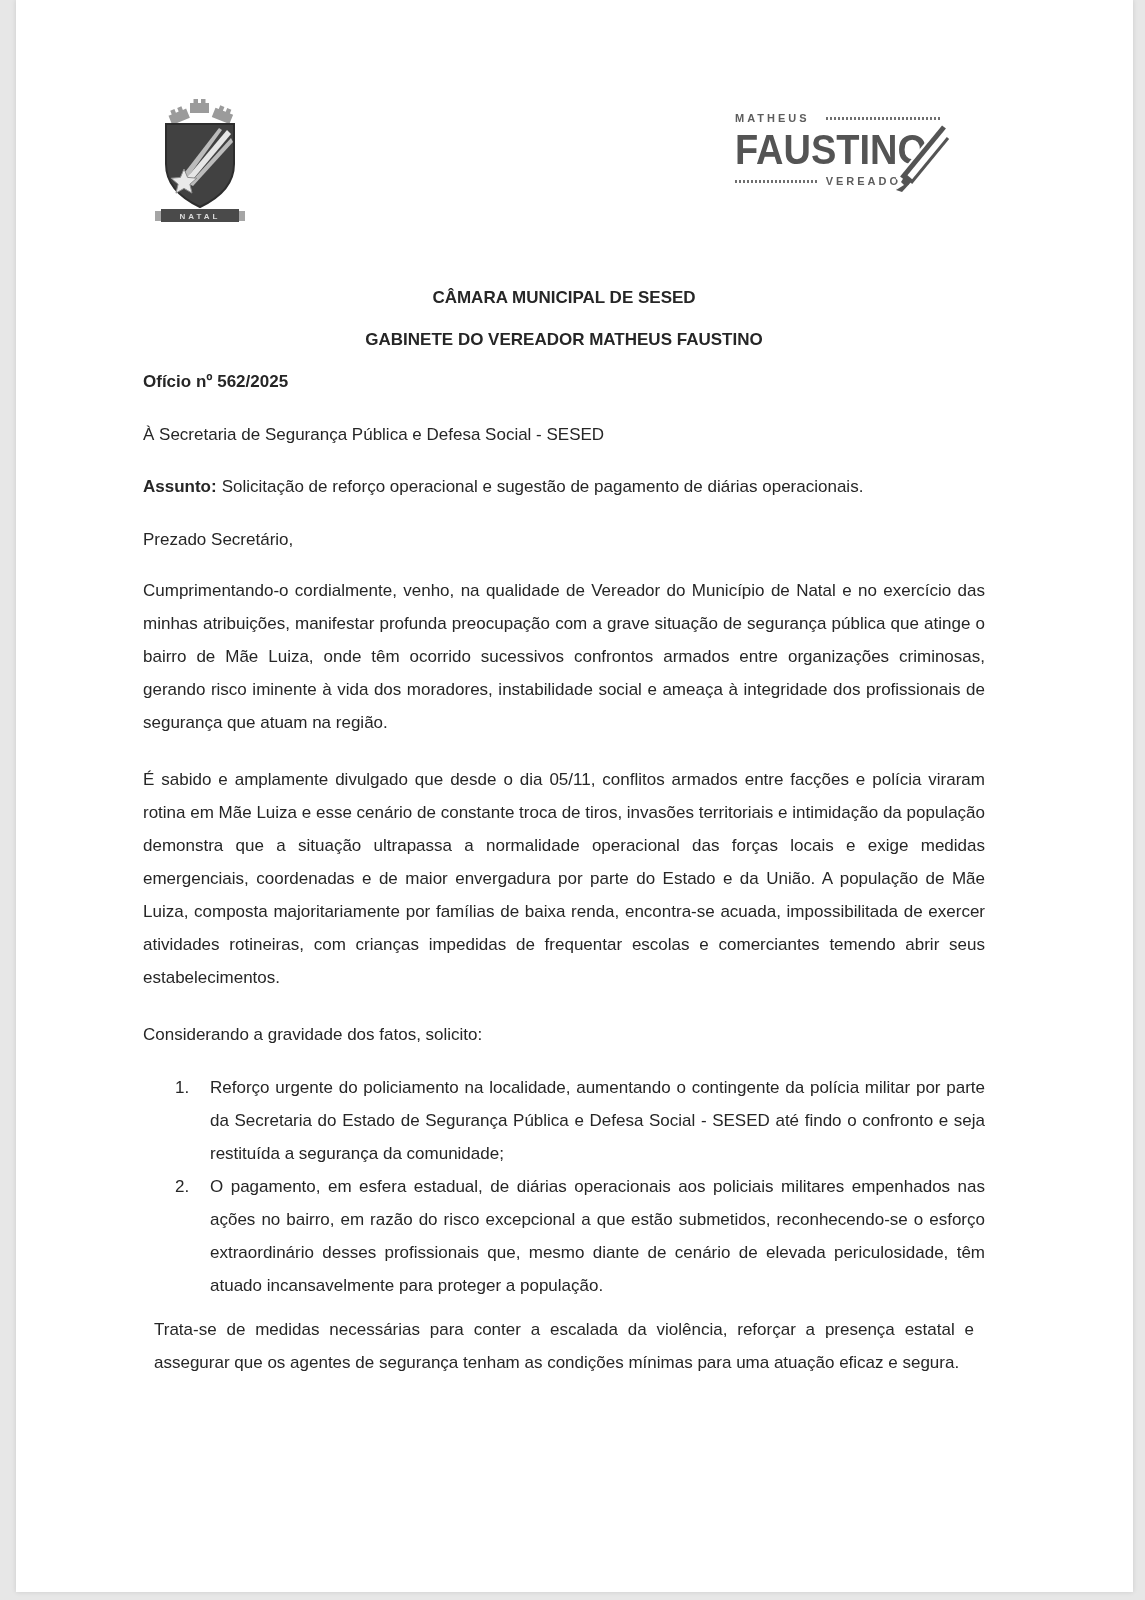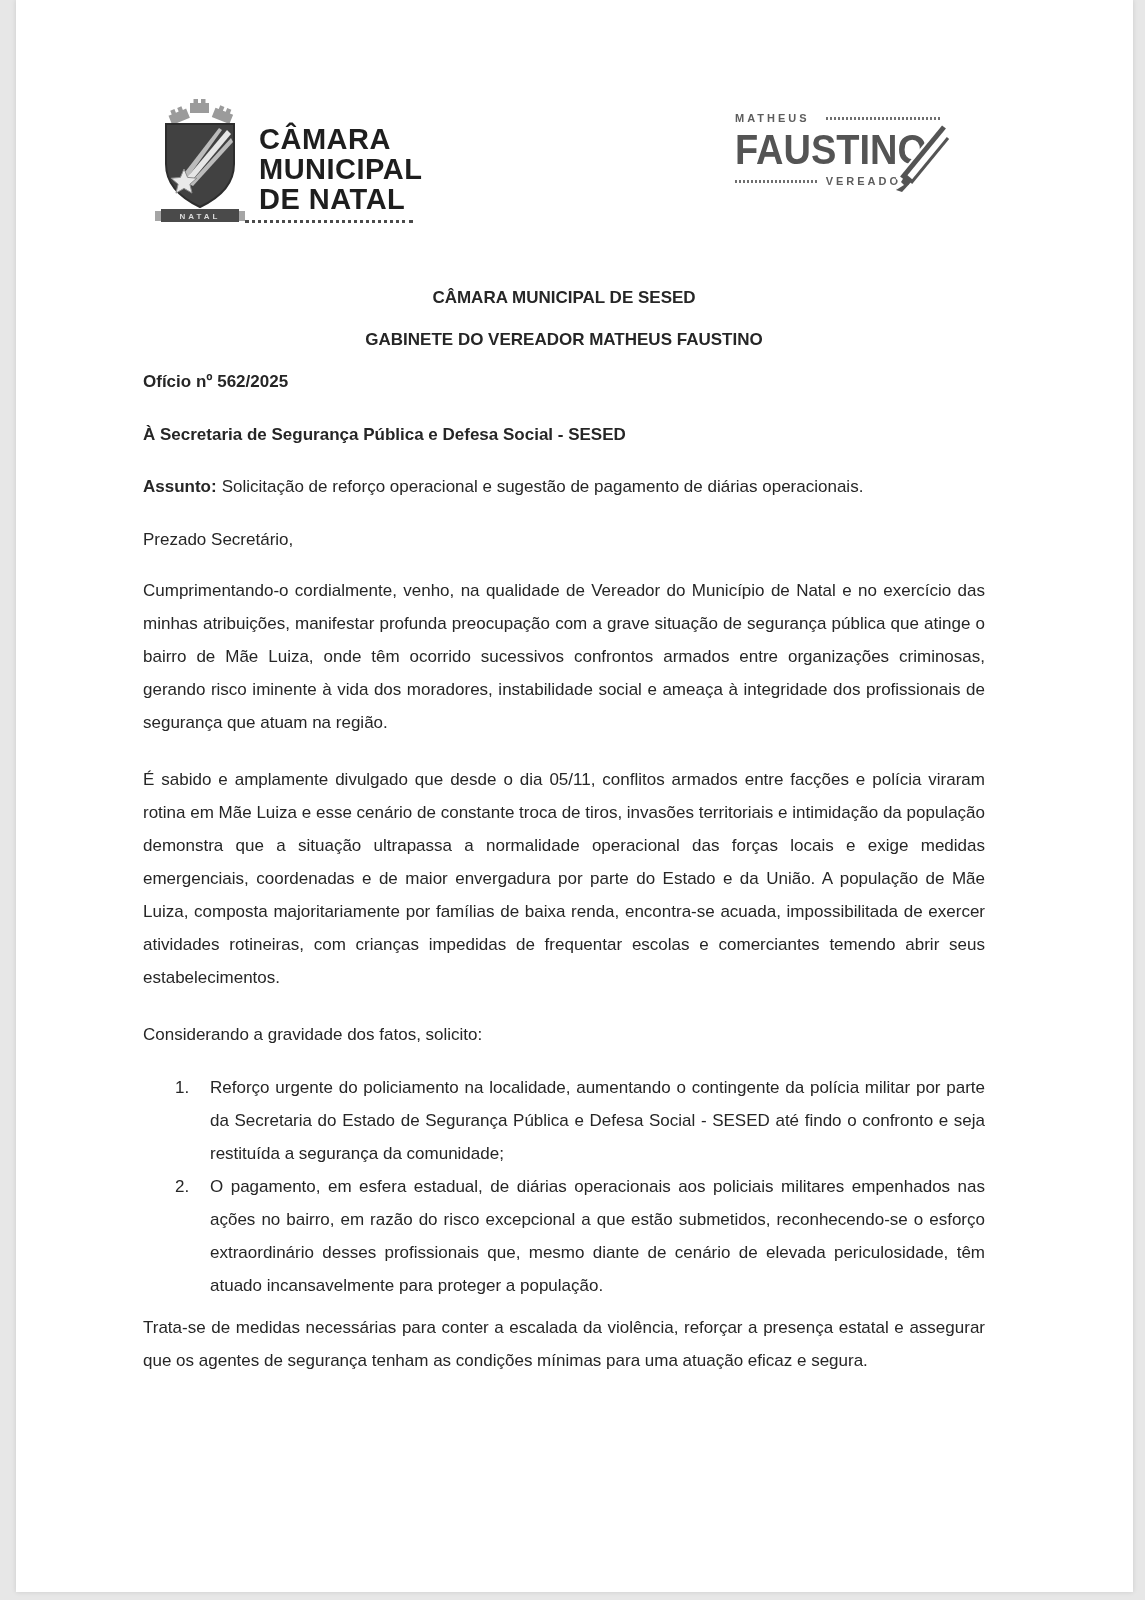--- a/index.html
+++ b/index.html
@@ -89,21 +89,21 @@
     font-size: 17px;
   }
   .center-title {
     text-align: center;
     font-weight: bold;
     line-height: 20px;
   }
   .title-org { margin: 0 0 22px 0; }
   .title-office { margin: 0 0 22px 0; }
   .ref-line { font-weight: bold; line-height: 20px; margin: 13px 0 33px 0; }
-  .addr-line { font-weight: bold; line-height: 20px; margin: 16px 0 32px 0; }
+  .addr-line { font-weight: normal; line-height: 20px; margin: 16px 0 32px 0; }
   .subject-line { line-height: 20px; margin: 0 0 33px 0; }
   .subject-label { font-weight: bold; margin-right: 5px; }
   .salutation { line-height: 20px; margin: 0 0 24px 0; }
   .para {
     text-align: justify;
     line-height: 33px;
     margin: 0 0 24px 0;
   }
   .para.second { }
   .intro-line { line-height: 33px; margin: 0 0 20px 0; }
@@ -116,21 +116,21 @@
     line-height: 33px;
   }
   .req-text {
     flex: 1;
     text-align: justify;
     line-height: 33px;
   }
   .closing-para {
     text-align: justify;
     line-height: 33px;
-    margin: 0;
+    margin: 11px;
   }
 </style>
 </head>
 <body>
 
 <div class="page">
 
   <div class="logo-left">
     <svg class="coat-svg" width="90" height="134" viewBox="0 0 90 134">
 
@@ -156,28 +156,20 @@
 
       <polygon fill="#e9e9e9" stroke="#8a8a8a" stroke-width="1" points="29,77 32.6,85.4 41.8,86.2 34.9,92.2 37,101.1 29,96.4 21,101.1 23.1,92.2 16.2,86.2 25.4,85.4"></polygon>
 
       <g>
         <rect x="0" y="119" width="8" height="10" fill="#a5a5a5"></rect>
         <rect x="82" y="119" width="8" height="10" fill="#a5a5a5"></rect>
         <rect x="6" y="117" width="78" height="13" fill="#4a4a4a"></rect>
         <text x="45" y="127" text-anchor="middle" font-size="8" font-weight="bold" letter-spacing="3" fill="#dcdcdc" font-family="Liberation Sans, sans-serif">NATAL</text>
       </g>
     </svg>
-    <div>
-      <div class="wordmark">
-        <div>CÂMARA</div>
-        <div>MUNICIPAL</div>
-        <div>DE NATAL</div>
-      </div>
-      <div class="wordmark-dots"></div>
-    </div>
   </div>
 
   <div class="logo-right">
     <div class="lr-row">
       <span class="lr-top-label">MATHEUS</span>
       <span class="hatch-line"></span>
     </div>
     <div class="lr-name-wrap">
       <span class="lr-name">FAUSTINO</span>
       <svg class="pen-svg" width="58" height="72" viewBox="0 0 58 72">

